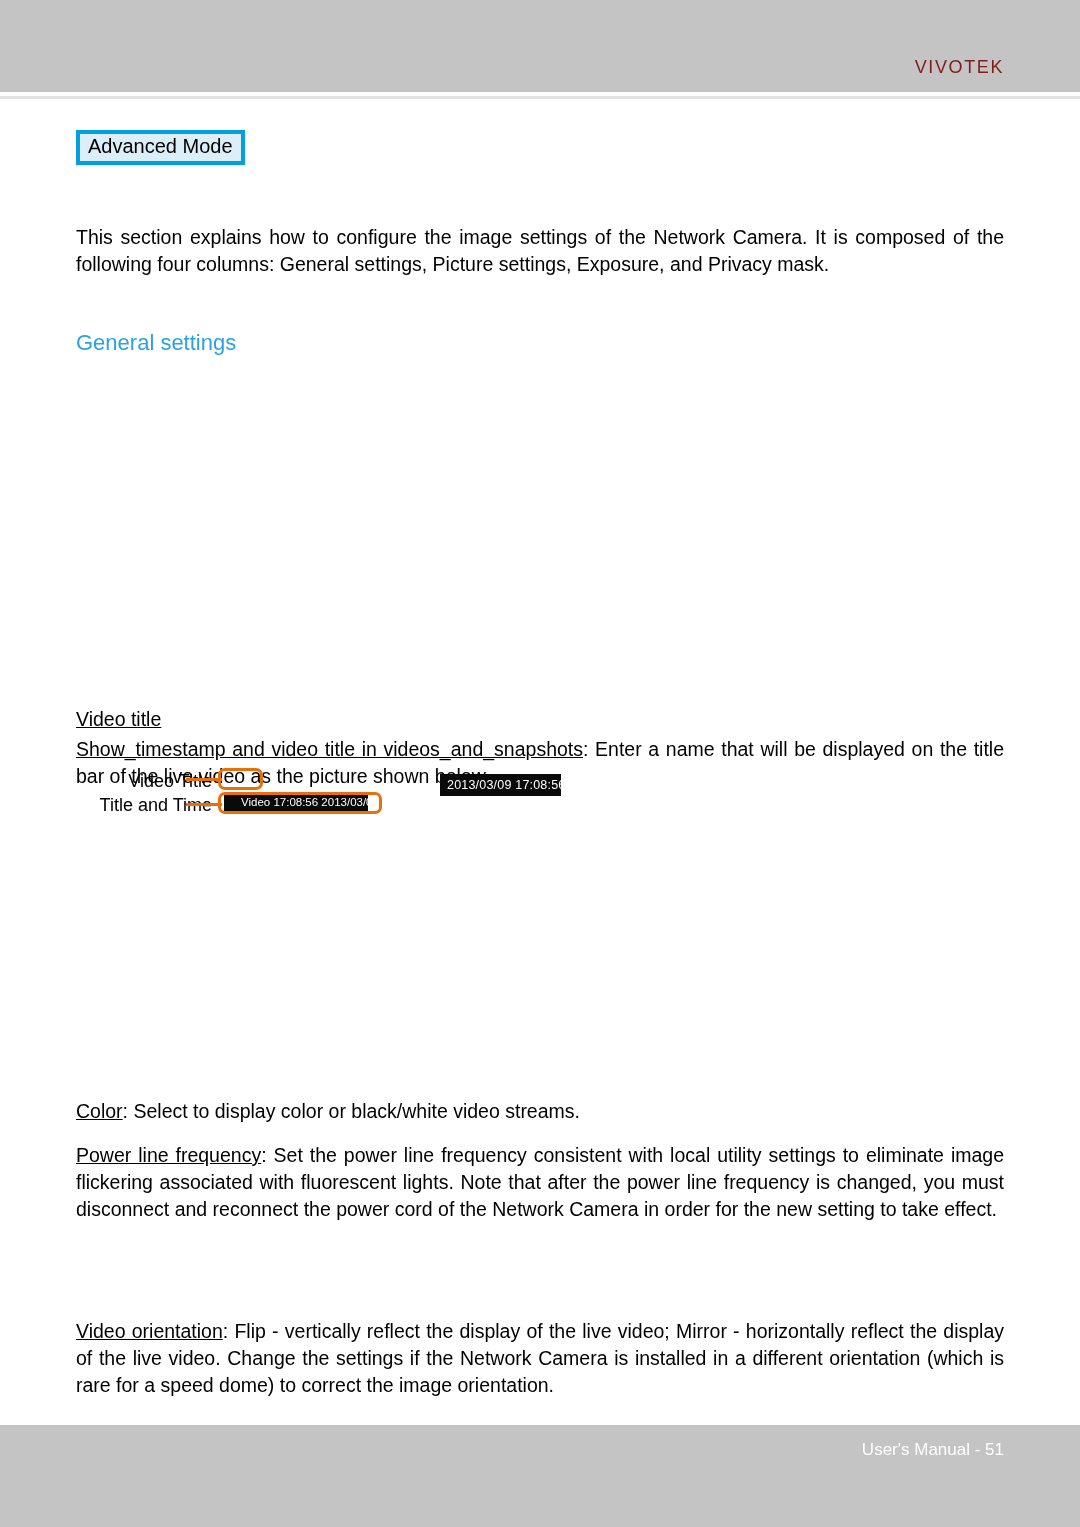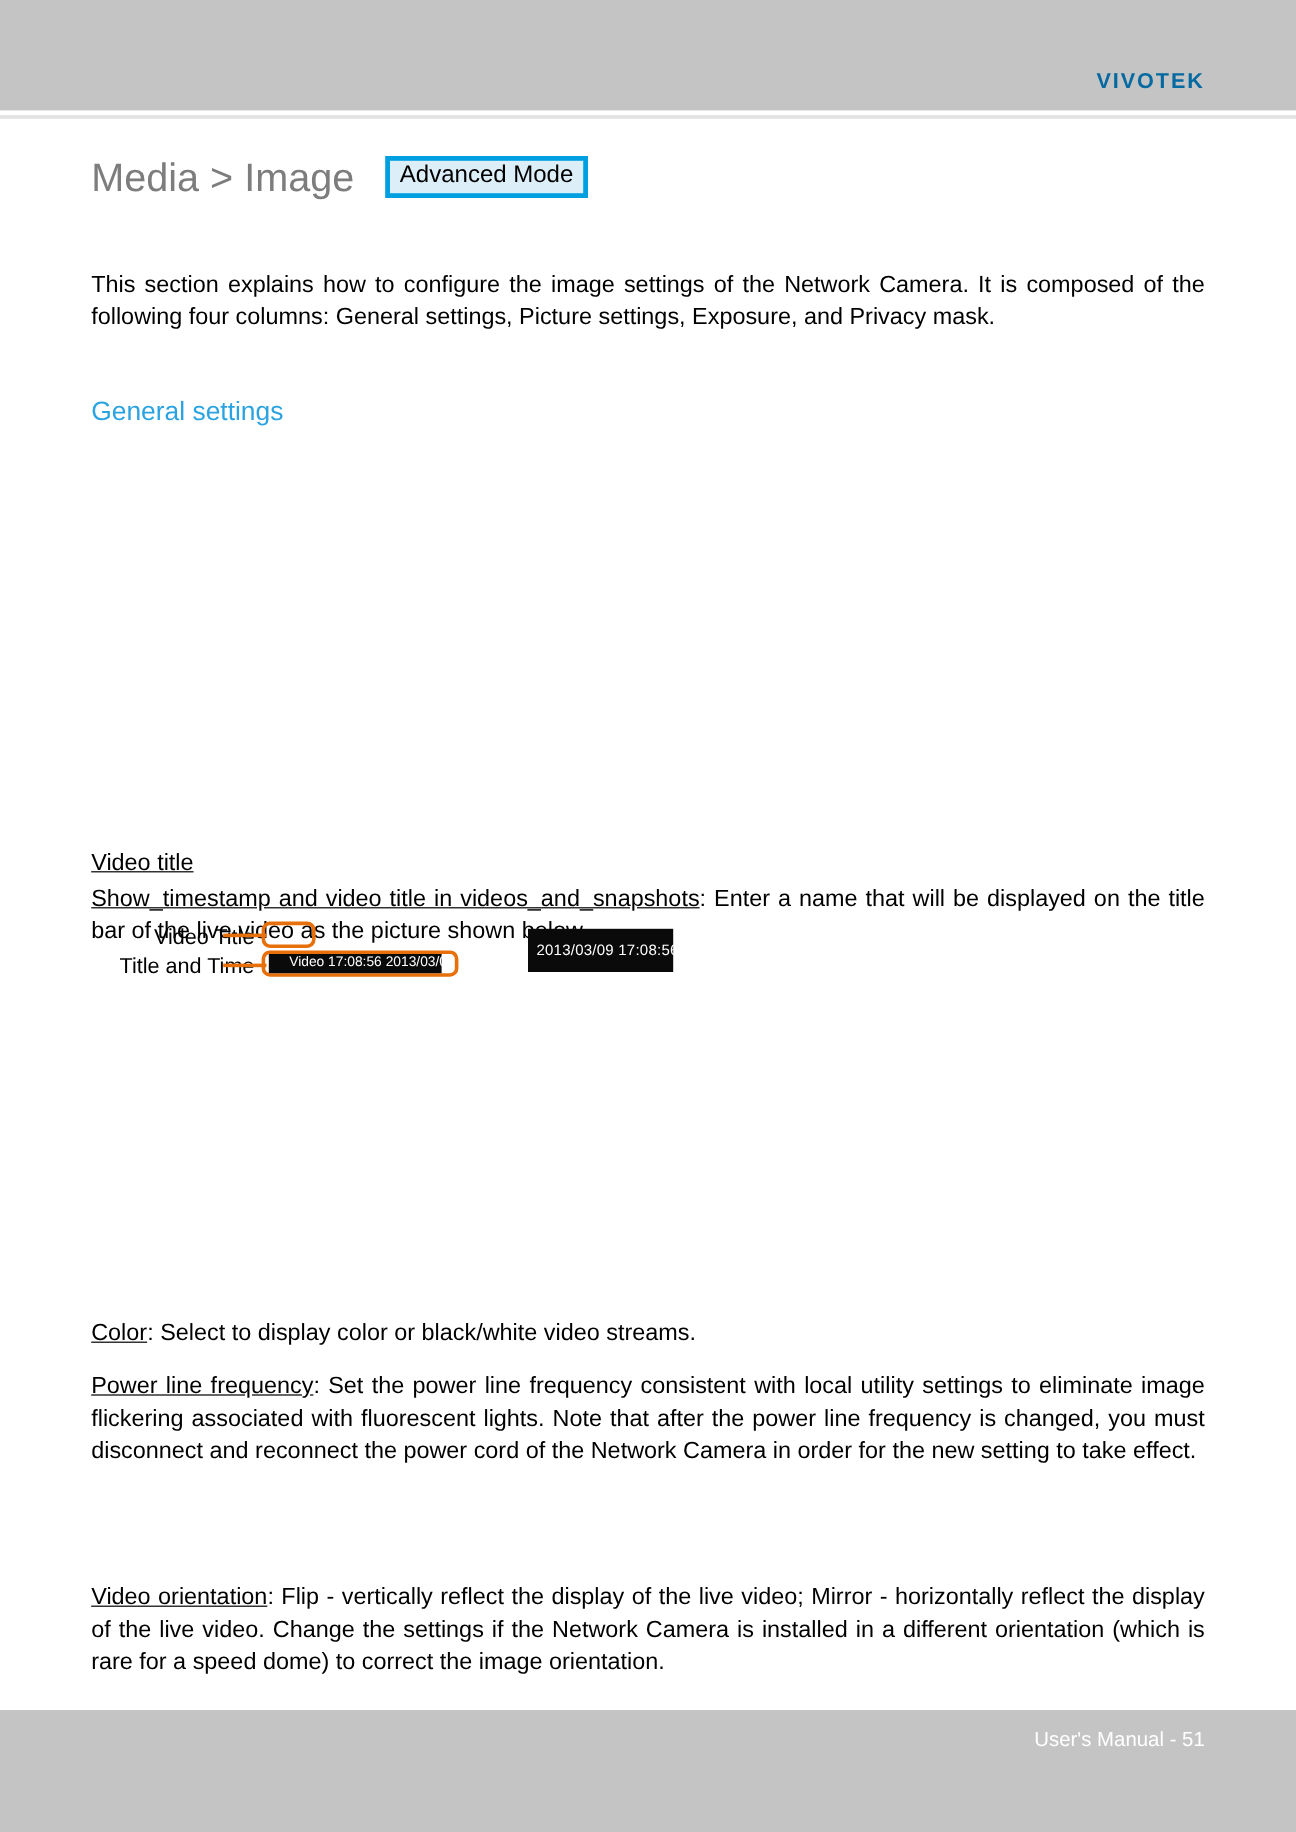--- a/index.html
+++ b/index.html
@@ -21,22 +21,22 @@
     position: absolute;
     left: 0; top: 0;
     width: 1080px; height: 92px;
     background: #c4c4c4;
   }
   .brand {
     position: absolute;
     right: 76px; top: 58px;
     font-size: 18px;
     letter-spacing: 1.6px;
-    color: #0369a1;
-    font-weight: 700;
+    color: #7f1d1d;
+    font-weight: 400;
     line-height: 1;
   }
   .header-rule {
     position: absolute;
     left: 0; top: 96px;
     width: 1080px; height: 3px;
     background: #e2e2e2;
   }
 
   
@@ -157,21 +157,20 @@
   }
 </style>
 </head>
 <body>
 
 <div class="header-band"></div>
 <div class="brand">VIVOTEK</div>
 <div class="header-rule"></div>
 
 <div class="title-row">
-  <div class="page-title">Media &gt; Image</div>
   <div class="mode-badge">Advanced Mode</div>
 </div>
 
 <div class="body-col" style="top:196px;">
   <p class="para">This section explains how to configure the image settings of the Network Camera. It is composed of the following four columns: General settings, Picture settings, Exposure, and Privacy mask.</p>
 </div>
 
 <div class="body-col" style="top:304px;">
   <div class="section-heading">General settings</div>
 </div>
@@ -189,21 +188,21 @@
   <div class="dg-label l2" style="left:56px; width:156px;">Title and Time</div>
 
   <div class="connector" style="left:186px; top:778px; width:36px;"></div>
   <div class="connector" style="left:186px; top:803px; width:36px;"></div>
 
   <div class="ob" style="left:218px; top:768px; width:45px; height:22px;"></div>
 
   <div class="ob" style="left:218px; top:792px; width:164px; height:22px;"></div>
   <div class="videobar inset" style="left:224px; top:795px; width:144px; height:16px;padding-left:17px;">Video 17:08:56  2013/03/09</div>
 
-  <div class="videobar standalone" style="left:440px; top:774px; width:121px; height:36px;">2013/03/09  17:08:56</div>
+  <div class="videobar standalone" style="left:440px; top:774px; width:121px; height:22px;">2013/03/09  17:08:56</div>
 </div>
 
 <div class="body-col" style="top:1070px;">
   <p class="para"><span class="u">Color</span><span>: Select to display color or black/white video streams.</span></p>
 </div>
 
 <div class="body-col" style="top:1114px;">
   <p class="para"><span class="u">Power line frequency</span><span>: Set the power line frequency consistent with local utility settings to eliminate image flickering associated with fluorescent lights. Note that after the power line frequency is changed, you must disconnect and reconnect the power cord of the Network Camera in order for the new setting to take effect.</span></p>
 </div>
 

